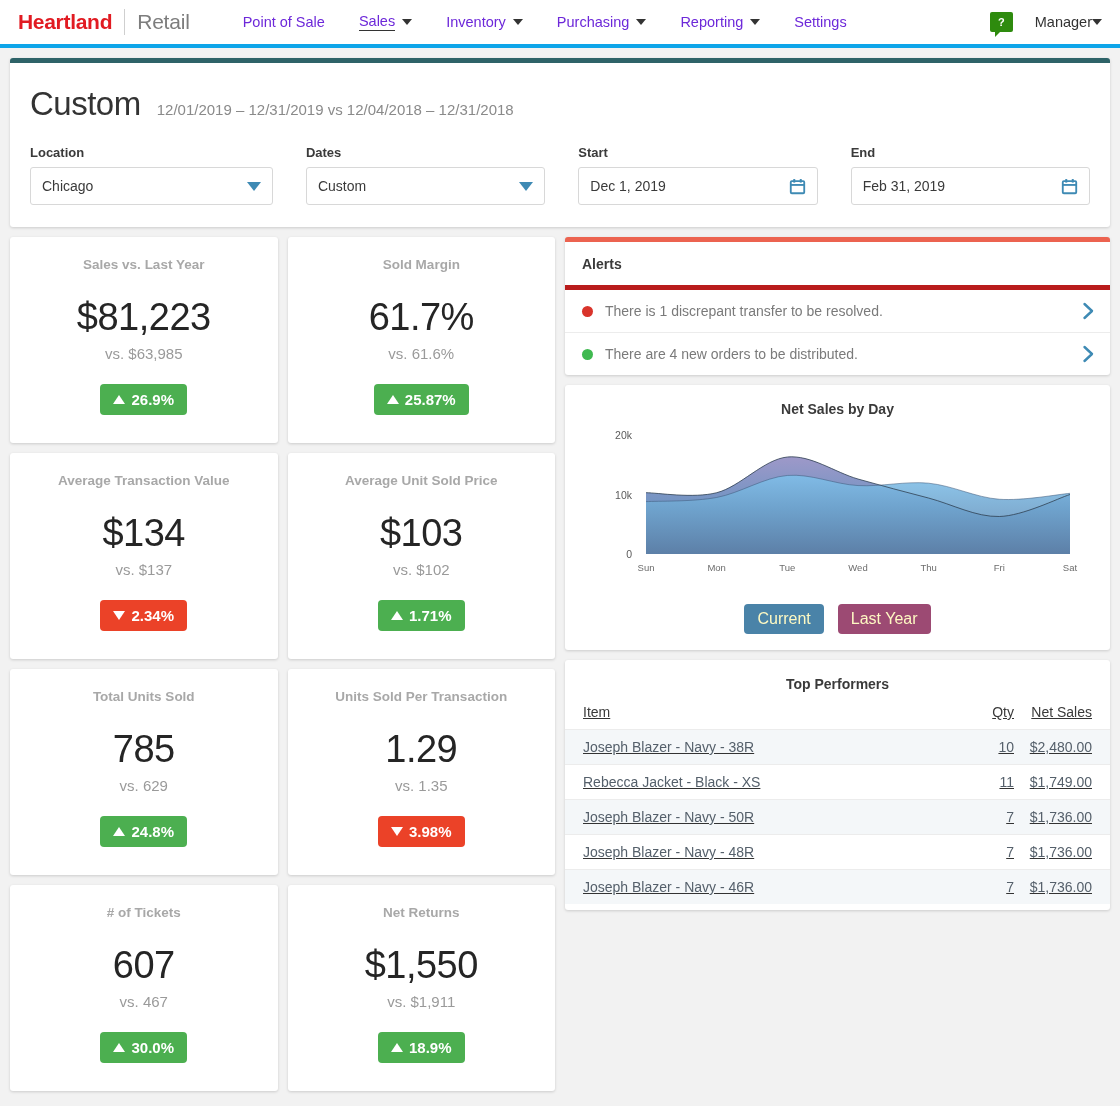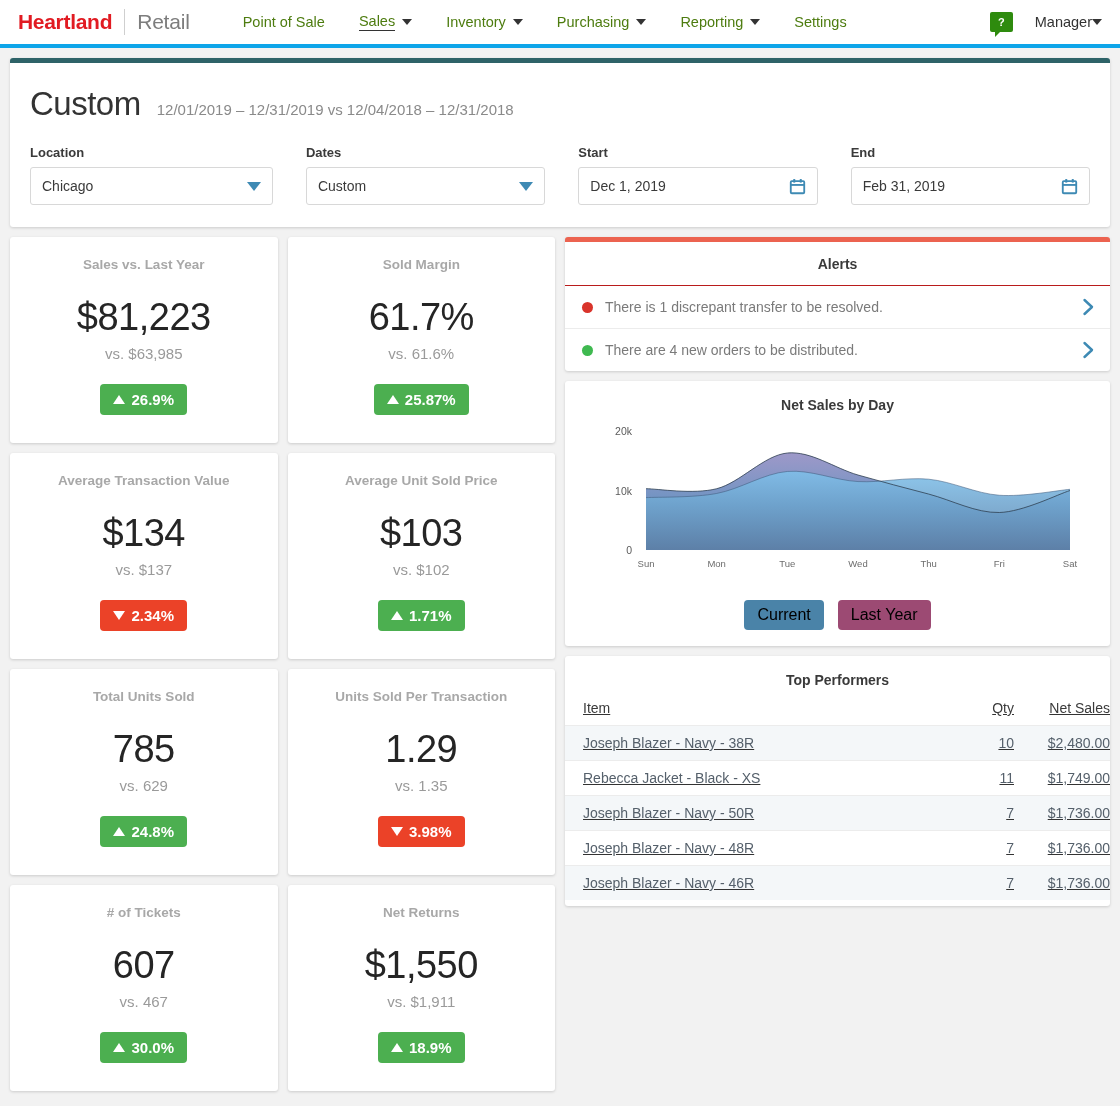--- a/index.html
+++ b/index.html
@@ -36,21 +36,21 @@
     font-size: 21px;
     font-weight: 300;
     letter-spacing: -0.2px;
   }
   .nav-links { display: flex; align-items: center; margin-left: 36px; gap: 0; }
   .nav-item {
     display: flex;
     align-items: center;
     gap: 7px;
     font-size: 14.5px;
-    color: #4d7c0f;
+    color: #6d28d9;
     padding: 0 17px;
     cursor: pointer;
     white-space: nowrap;
   }
   .nav-item.active > .nav-label {
     border-bottom: 1.5px solid #333;
     padding-bottom: 1px;
   }
   .caret {
     width: 0; height: 0;
@@ -189,22 +189,21 @@
   .alerts-card {
     border-top: 5px solid #ec6350;
     margin-bottom: 10px;
     overflow: hidden;
   }
   .alerts-header {
     padding: 14px 17px 13px 17px;
     font-size: 14px;
     font-weight: bold;
     color: #3a3a3a;
-    border-bottom: 1px solid #b91c1c;
-    text-align: center;
+    border-bottom: 5px solid #b91c1c;
   }
   .alert-row {
     display: flex;
     align-items: center;
     padding: 11px 14px 11px 17px;
     border-bottom: 1px solid #ececec;
     cursor: pointer;
   }
   .alert-row:last-child { border-bottom: none; }
   .alert-dot { width: 11px; height: 11px; border-radius: 50%; flex: 0 0 auto; margin-right: 12px; }
@@ -212,41 +211,41 @@
   .alert-chevron { color: #3e8ab4; }
 
   
   .chart-card { margin-bottom: 10px; padding: 16px 0 16px 0; }
   .chart-title { text-align: center; font-size: 14px; font-weight: bold; color: #3a3a3a; margin-bottom: 6px; }
   .chart-svg-wrap { position: relative; }
   .chart-legend { display: flex; justify-content: center; gap: 14px; margin-top: 12px; }
   .legend-chip {
     padding: 6px 13px;
     border-radius: 4px;
-    color: #000000;
+    color: #fef9c3;
     font-size: 16px;
     cursor: pointer;
   }
   .legend-chip.current { background: #4a83a8; }
   .legend-chip.lastyear { background: #9c4a73; }
 
   
   .perf-card { padding: 16px 0 6px 0; }
   .perf-title { text-align: center; font-size: 14px; font-weight: bold; color: #3a3a3a; margin-bottom: 10px; }
   table.perf { width: 100%; border-collapse: collapse; text-decoration: underline; }
   table.perf th {
     font-size: 14px;
     font-weight: normal;
     color: #3a3a3a;
     padding: 2px 0 9px 0;
     text-align: right;
   }
   table.perf th.item-col, table.perf td.item-col { text-align: left; padding-left: 18px; }
   table.perf th.qty-col, table.perf td.qty-col { width: 58px; }
-  table.perf th.net-col, table.perf td.net-col { width: 96px; }
+  table.perf th.net-col, table.perf td.net-col { width: 96px; padding-right: 18px; }
   table.perf td {
     font-size: 14px;
     color: #55606b;
     padding: 9px 0;
     text-align: right;
     border-top: 1px solid #ececec;
   }
   table.perf tbody tr:nth-child(odd) { background: #f4f7f9; }
 </style>
 </head>

